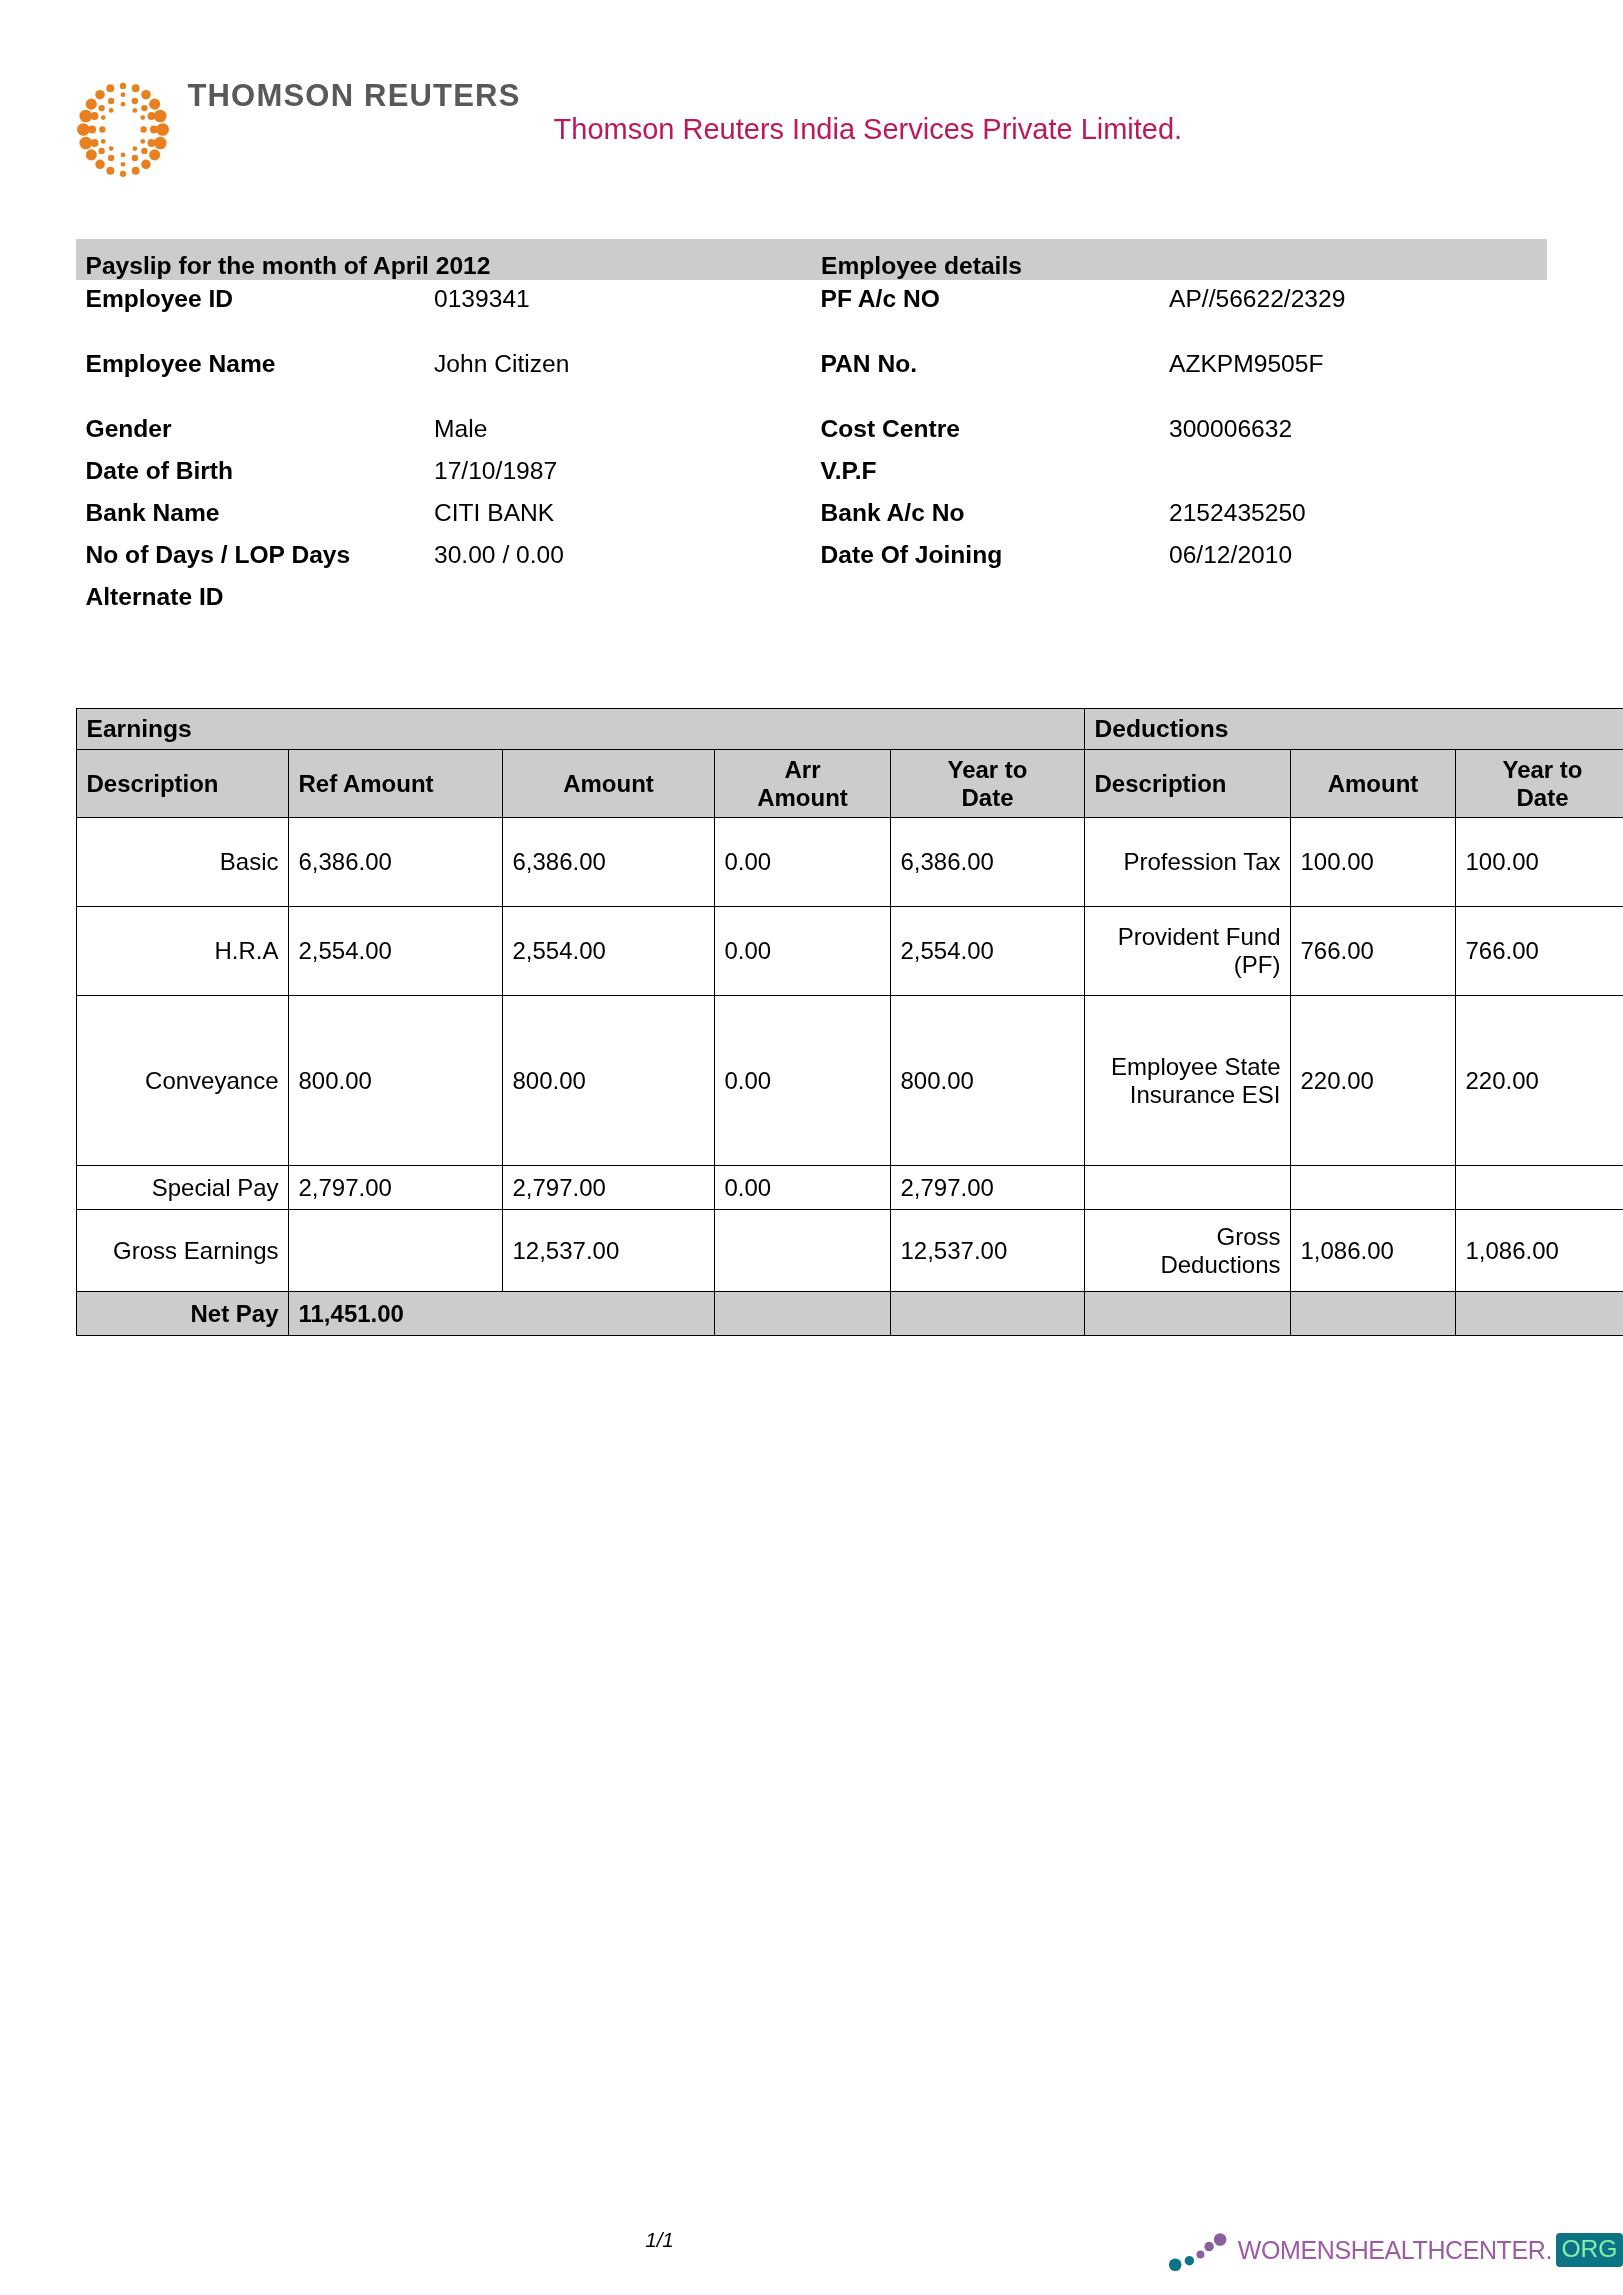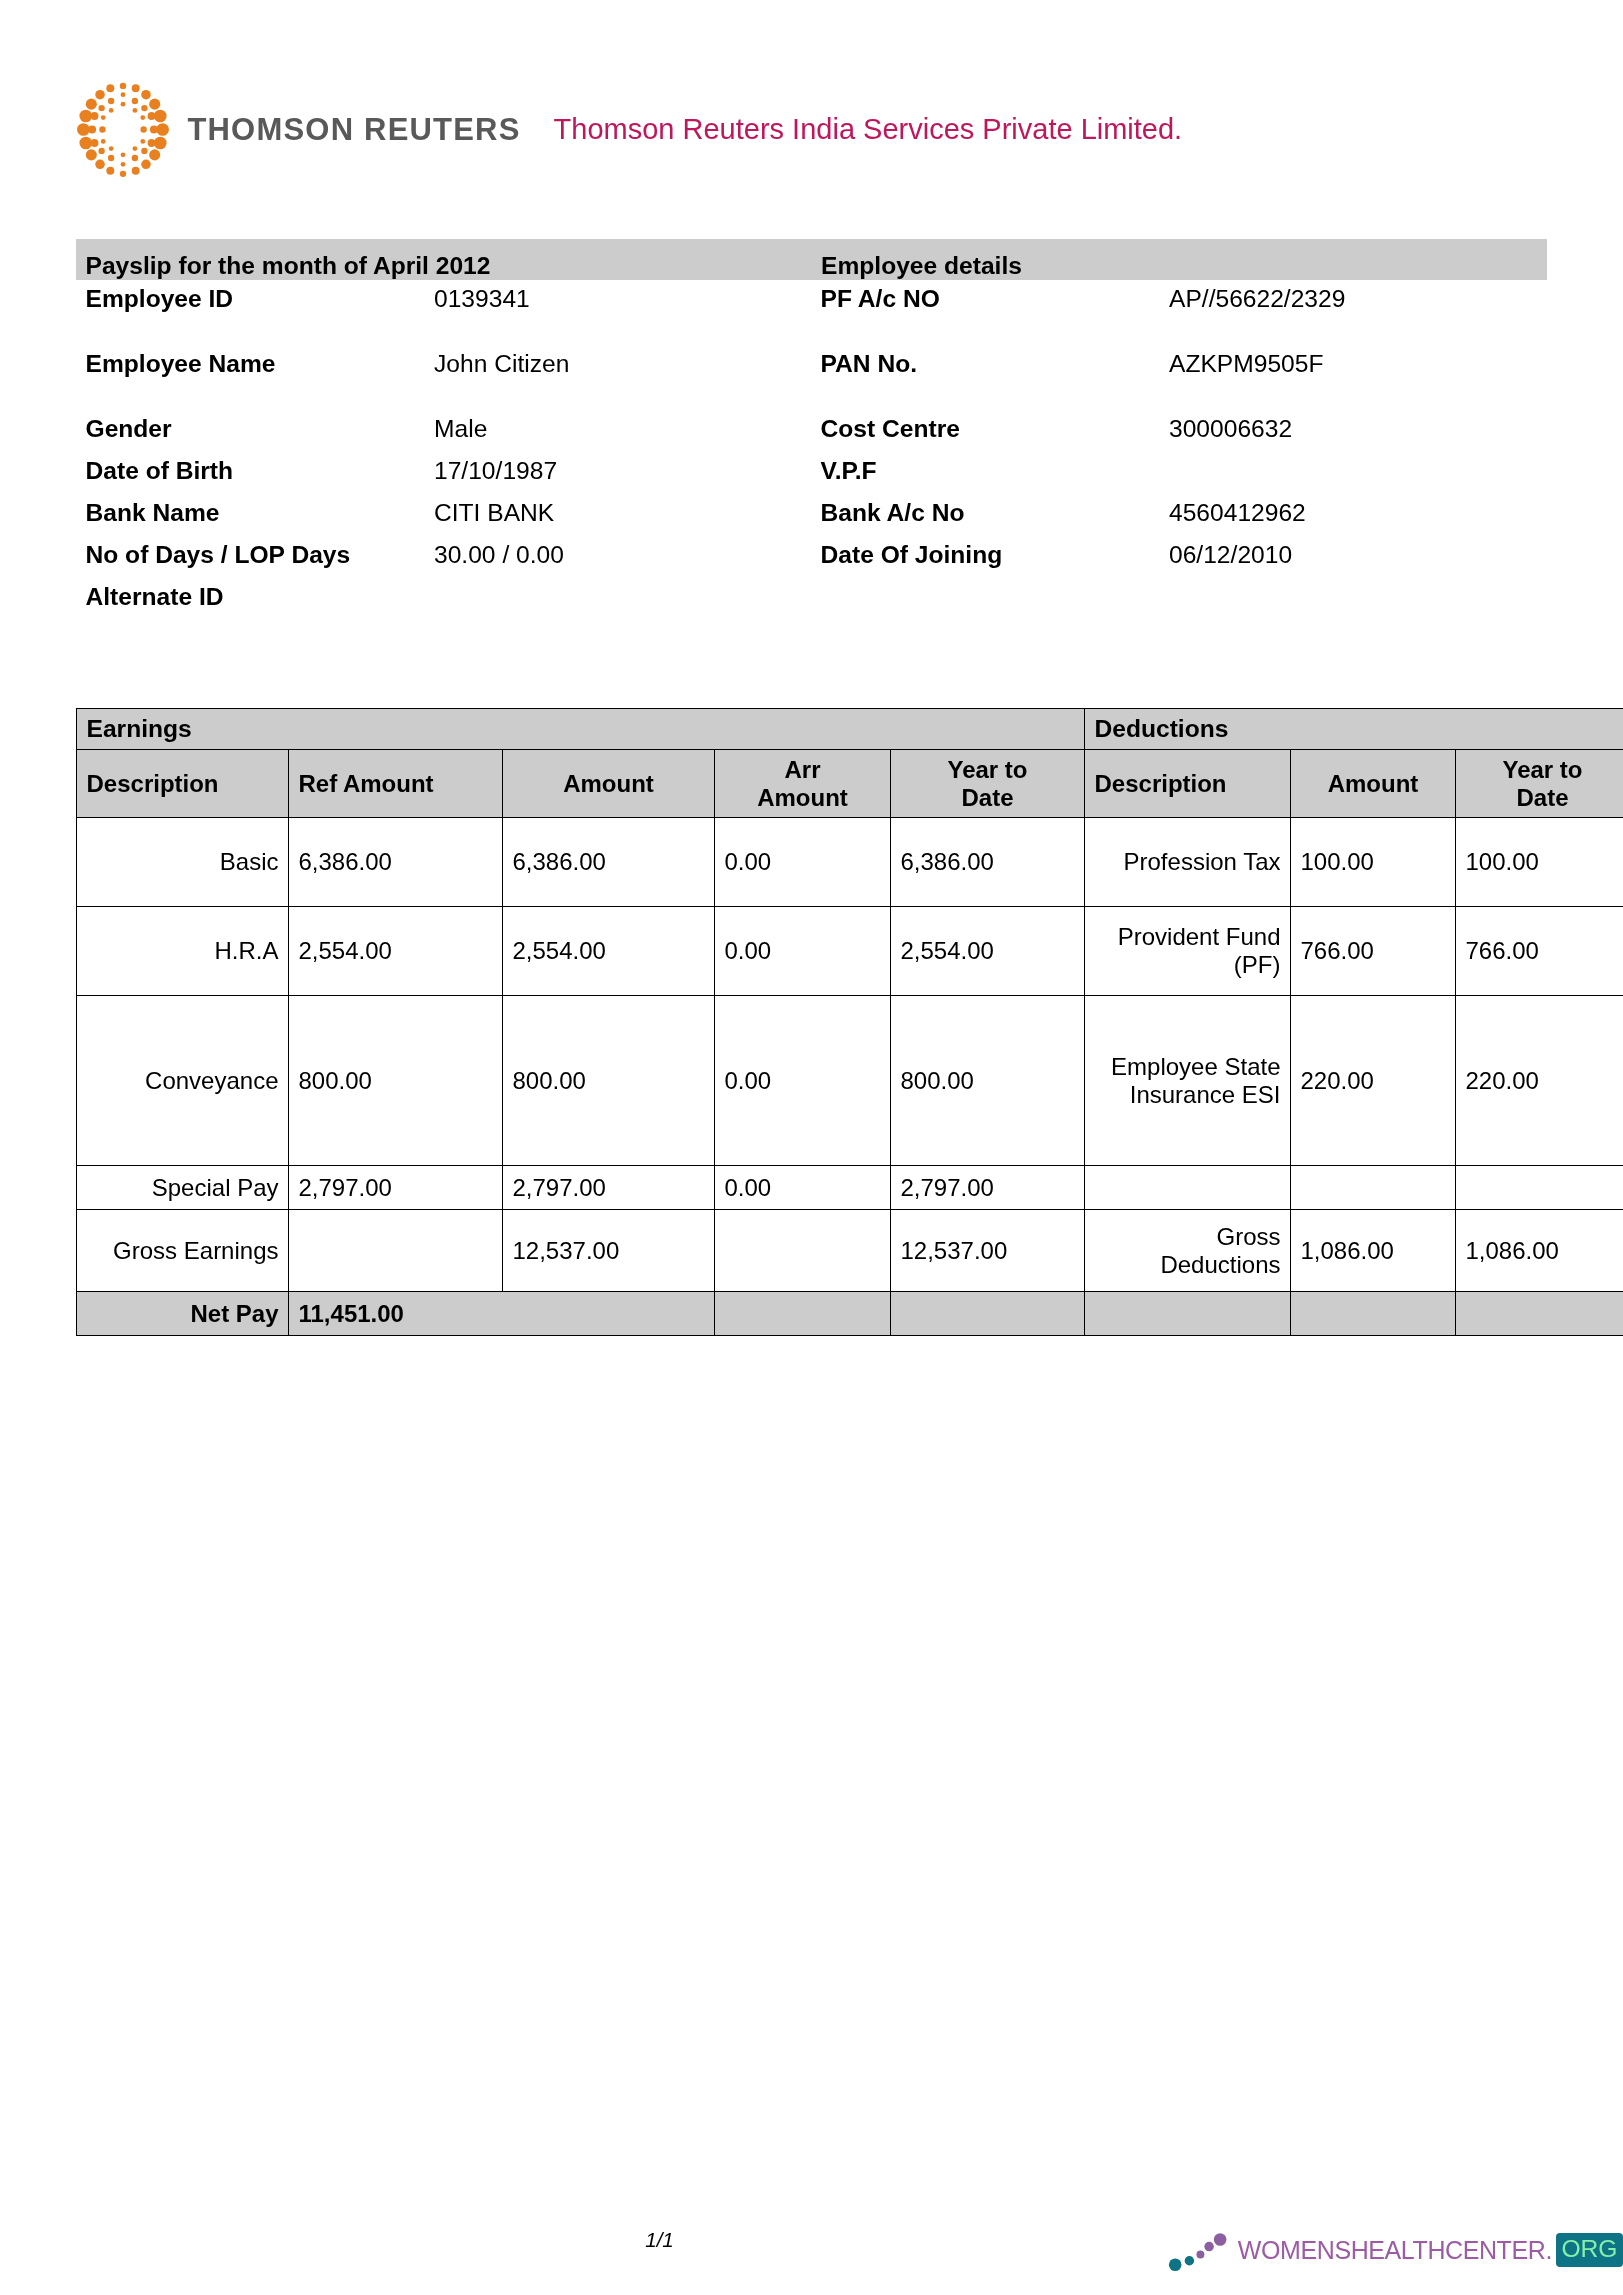--- a/index.html
+++ b/index.html
@@ -28,21 +28,20 @@
     position: absolute;
     left: 76px;
     top: 70px;
     width: 1471px;
     height: 119px;
     display: flex;
     align-items: center;
   }
   .tr-logo {
     display: flex;
-    align-items: center;
     gap: 17.4px;
   }
   .tr-mark {
     width: 94px;
     height: 103px;
     position: relative;
   }
   .tr-wordmark {
     font-family: "Liberation Sans", sans-serif;
     font-size: 31px;
@@ -308,21 +307,21 @@
       <div class="dvalue">17/10/1987</div>
       <div class="dlabel">V.P.F</div>
       <div class="dvalue"></div>
     </div>
 
 
     <div class="drow rn">
       <div class="dlabel">Bank Name</div>
       <div class="dvalue">CITI BANK</div>
       <div class="dlabel">Bank A/c No</div>
-      <div class="dvalue">4560412962</div>
+      <div class="dvalue">2152435250</div>
     </div>
 
     <div class="drow rn">
       <div class="dlabel">No of Days / LOP Days</div>
       <div class="dvalue">30.00 / 0.00</div>
       <div class="dlabel">Date Of Joining</div>
       <div class="dvalue">06/12/2010</div>
     </div>
 
     <div class="drow rn">

